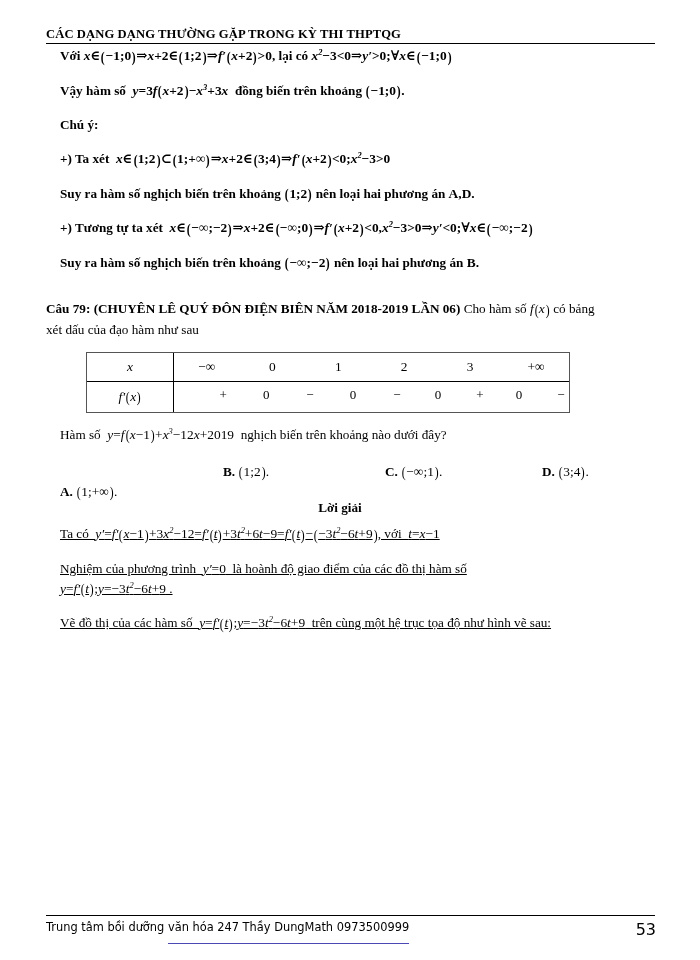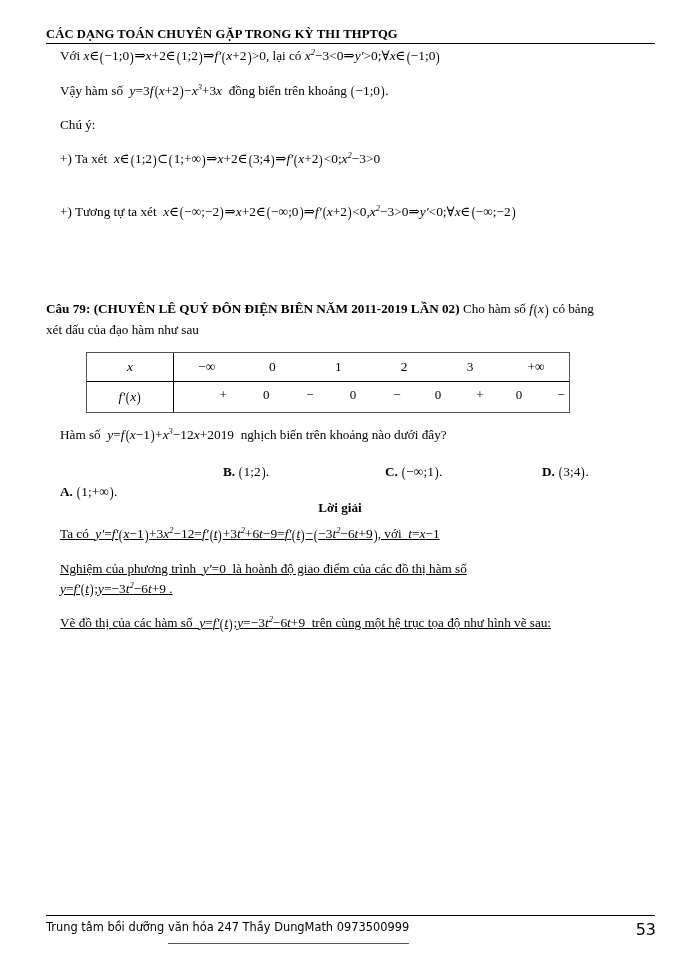--- a/index.html
+++ b/index.html
@@ -48,21 +48,21 @@
     position: absolute;
     left: 46px;
     top: 48px;
     width: 612px;
   }
   .line {
     font-size: 13.2px;
     line-height: 16px;
     white-space: nowrap;
   }
-  .indent { padding-left: 14px; }
+  .indent { padding-left: 14px; font-weight: bold; }
   .gap-m { height: 18px; }
 
   
   .math {
     font-family: "Liberation Serif", "DejaVu Serif", serif;
     font-style: italic;
     font-size: 13.4px;
   }
   .math .up { font-style: normal; }
   .mnum { font-style: normal; }
@@ -212,21 +212,21 @@
     top: 1px;
     font-size: 16px;
   }
 </style>
 </head>
 <body>
 
 <div class="page">
 
   <div class="header">
-    <div class="header-title">CÁC DẠNG TOÁN CHUYÊN GẶP TRONG KỲ THI THPTQG</div>
+    <div class="header-title">CÁC DẠNG DẠNG THƯỜNG GẶP TRONG KỲ THI THPTQG</div>
     <div class="header-rule"></div>
   </div>
 
   <div class="content">
 
     <div class="line indent">
       <span class="up">Với&nbsp;</span><span class="math">x<span class="op">∈</span><span class="paren">(</span><span class="op">−</span><span class="mnum">1;0</span><span class="paren">)</span><span class="op">⇒</span>x<span class="op">+</span><span class="mnum">2</span><span class="op">∈</span><span class="paren">(</span><span class="mnum">1;2</span><span class="paren">)</span><span class="op">⇒</span>f′<span class="paren">(</span>x<span class="op">+</span><span class="mnum">2</span><span class="paren">)</span><span class="op">&gt;</span><span class="mnum">0</span></span><span class="up">, lại có&nbsp;</span><span class="math">x<sup class="exp">2</sup><span class="op">−</span><span class="mnum">3</span><span class="op">&lt;</span><span class="mnum">0</span><span class="op">⇒</span>y′<span class="op">&gt;</span><span class="mnum">0;</span><span class="op">∀</span>x<span class="op">∈</span><span class="paren">(</span><span class="op">−</span><span class="mnum">1;0</span><span class="paren">)</span></span>
     </div>
 
     <div class="gap-m"></div>
@@ -242,33 +242,39 @@
     </div>
 
     <div class="gap-m"></div>
 
     <div class="line indent">
       <span class="up">+) Ta xét&nbsp;&nbsp;</span><span class="math">x<span class="op">∈</span><span class="paren">(</span><span class="mnum">1;2</span><span class="paren">)</span><span class="op">⊂</span><span class="paren">(</span><span class="mnum">1;+∞</span><span class="paren">)</span><span class="op">⇒</span>x<span class="op">+</span><span class="mnum">2</span><span class="op">∈</span><span class="paren">(</span><span class="mnum">3;4</span><span class="paren">)</span><span class="op">⇒</span>f′<span class="paren">(</span>x<span class="op">+</span><span class="mnum">2</span><span class="paren">)</span><span class="op">&lt;</span><span class="mnum">0;</span>x<sup class="exp">2</sup><span class="op">−</span><span class="mnum">3</span><span class="op">&gt;</span><span class="mnum">0</span></span>
     </div>
 
     <div class="gap-m"></div>
 
+    <div class="line indent">
+      <span class="up">Suy ra hàm số nghịch biến trên khoảng&nbsp;</span><span class="math"><span class="paren">(</span><span class="mnum">1;2</span><span class="paren">)</span></span><span class="up">&nbsp;nên loại hai phương án&nbsp;</span><span class="math"><span class="up">A,D.</span></span>
+    </div>
 
     <div class="gap-m"></div>
 
     <div class="line indent">
       <span class="up">+) Tương tự ta xét&nbsp;&nbsp;</span><span class="math">x<span class="op">∈</span><span class="paren">(</span><span class="op">−∞</span><span class="mnum">;−2</span><span class="paren">)</span><span class="op">⇒</span>x<span class="op">+</span><span class="mnum">2</span><span class="op">∈</span><span class="paren">(</span><span class="op">−∞</span><span class="mnum">;0</span><span class="paren">)</span><span class="op">⇒</span>f′<span class="paren">(</span>x<span class="op">+</span><span class="mnum">2</span><span class="paren">)</span><span class="op">&lt;</span><span class="mnum">0,</span>x<sup class="exp">2</sup><span class="op">−</span><span class="mnum">3</span><span class="op">&gt;</span><span class="mnum">0</span><span class="op">⇒</span>y′<span class="op">&lt;</span><span class="mnum">0;</span><span class="op">∀</span>x<span class="op">∈</span><span class="paren">(</span><span class="op">−∞</span><span class="mnum">;−2</span><span class="paren">)</span></span>
     </div>
 
     <div class="gap-m"></div>
 
+    <div class="line indent">
+      <span class="up">Suy ra hàm số nghịch biến trên khoảng&nbsp;</span><span class="math"><span class="paren">(</span><span class="op">−∞</span><span class="mnum">;−2</span><span class="paren">)</span></span><span class="up">&nbsp;nên loại hai phương án&nbsp;</span><span class="math"><span class="up">B.</span></span>
+    </div>
   </div>
 
   <div class="question-head">
-    <span class="q-bold">Câu 79:</span><span class="q-bold">&nbsp;</span><span class="q-bold">(CHUYÊN LÊ QUÝ ĐÔN ĐIỆN BIÊN NĂM 2011-2019 LẦN 02)</span>
+    <span class="q-bold">Câu 79:</span><span class="q-bold">&nbsp;</span><span class="q-bold">(CHUYÊN LÊ QUÝ ĐÔN ĐIỆN BIÊN NĂM 2018-2019 LẦN 06)</span>
     <span>Cho hàm số</span>
     <span class="math">f<span class="paren">(</span>x<span class="paren">)</span></span>
     <span>có bảng</span>
     <div>xét dấu của đạo hàm như sau</div>
   </div>
 
   <div class="sign-table">
     <table>
       <tbody>
           <tr class="row1">

